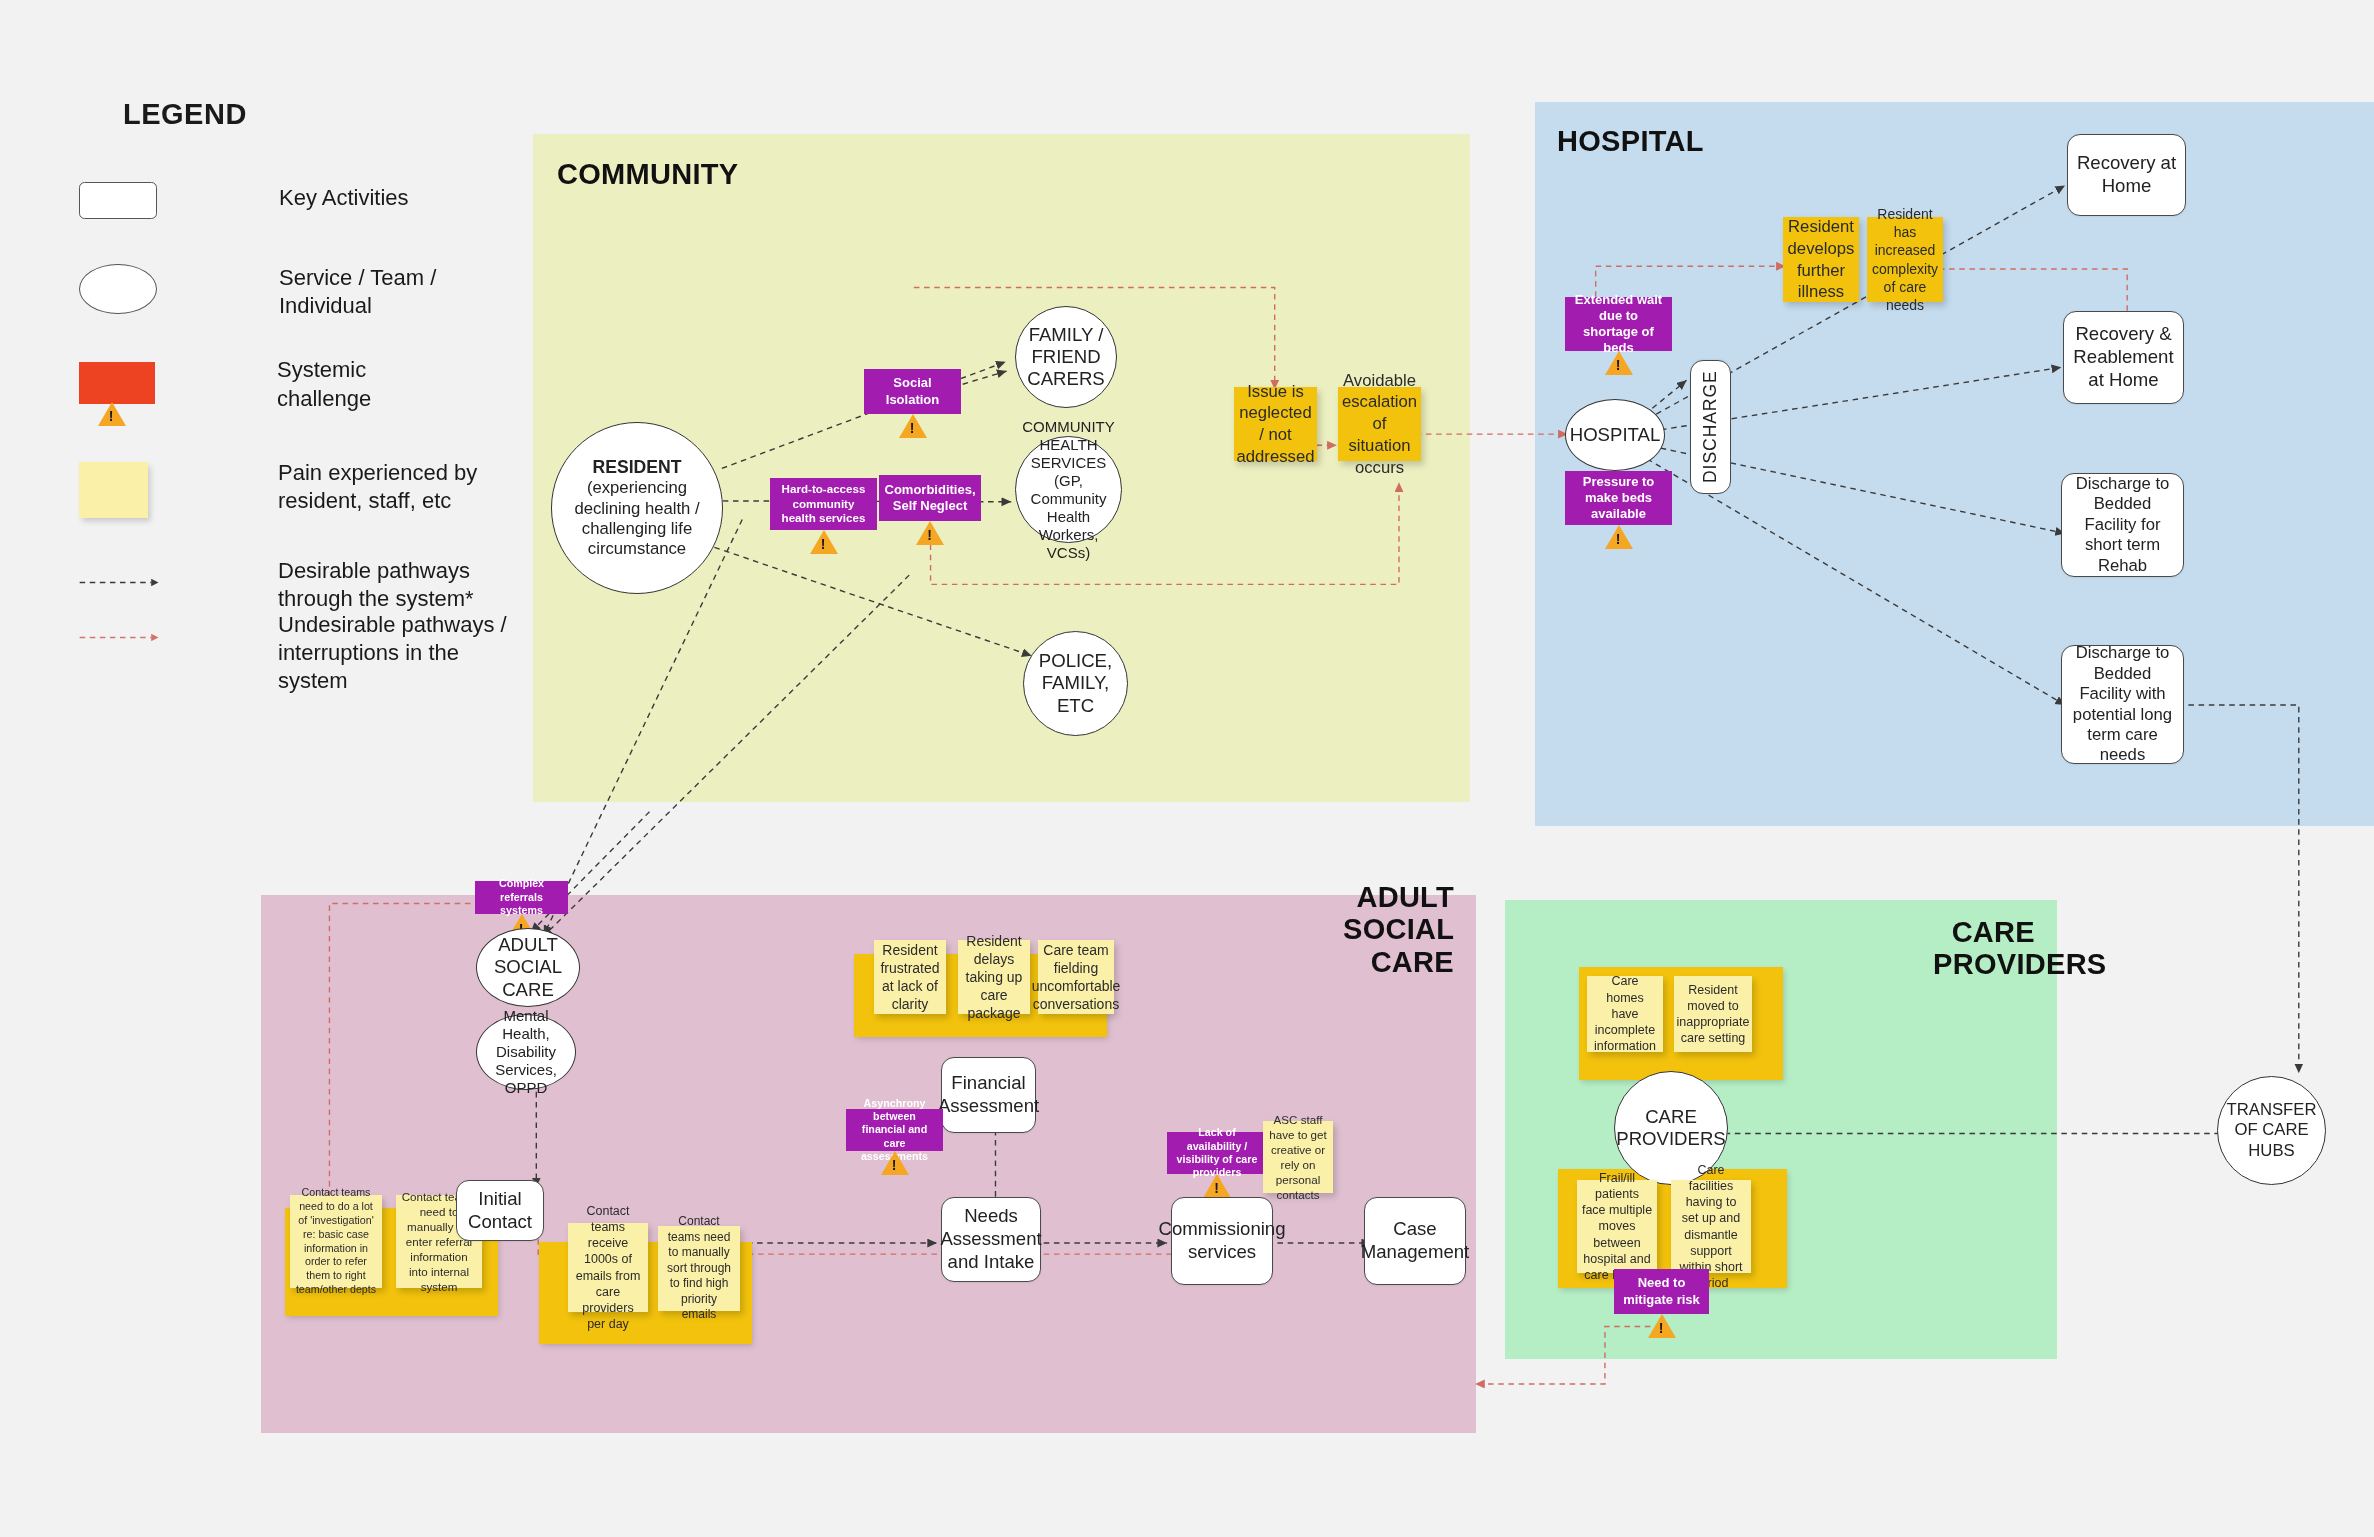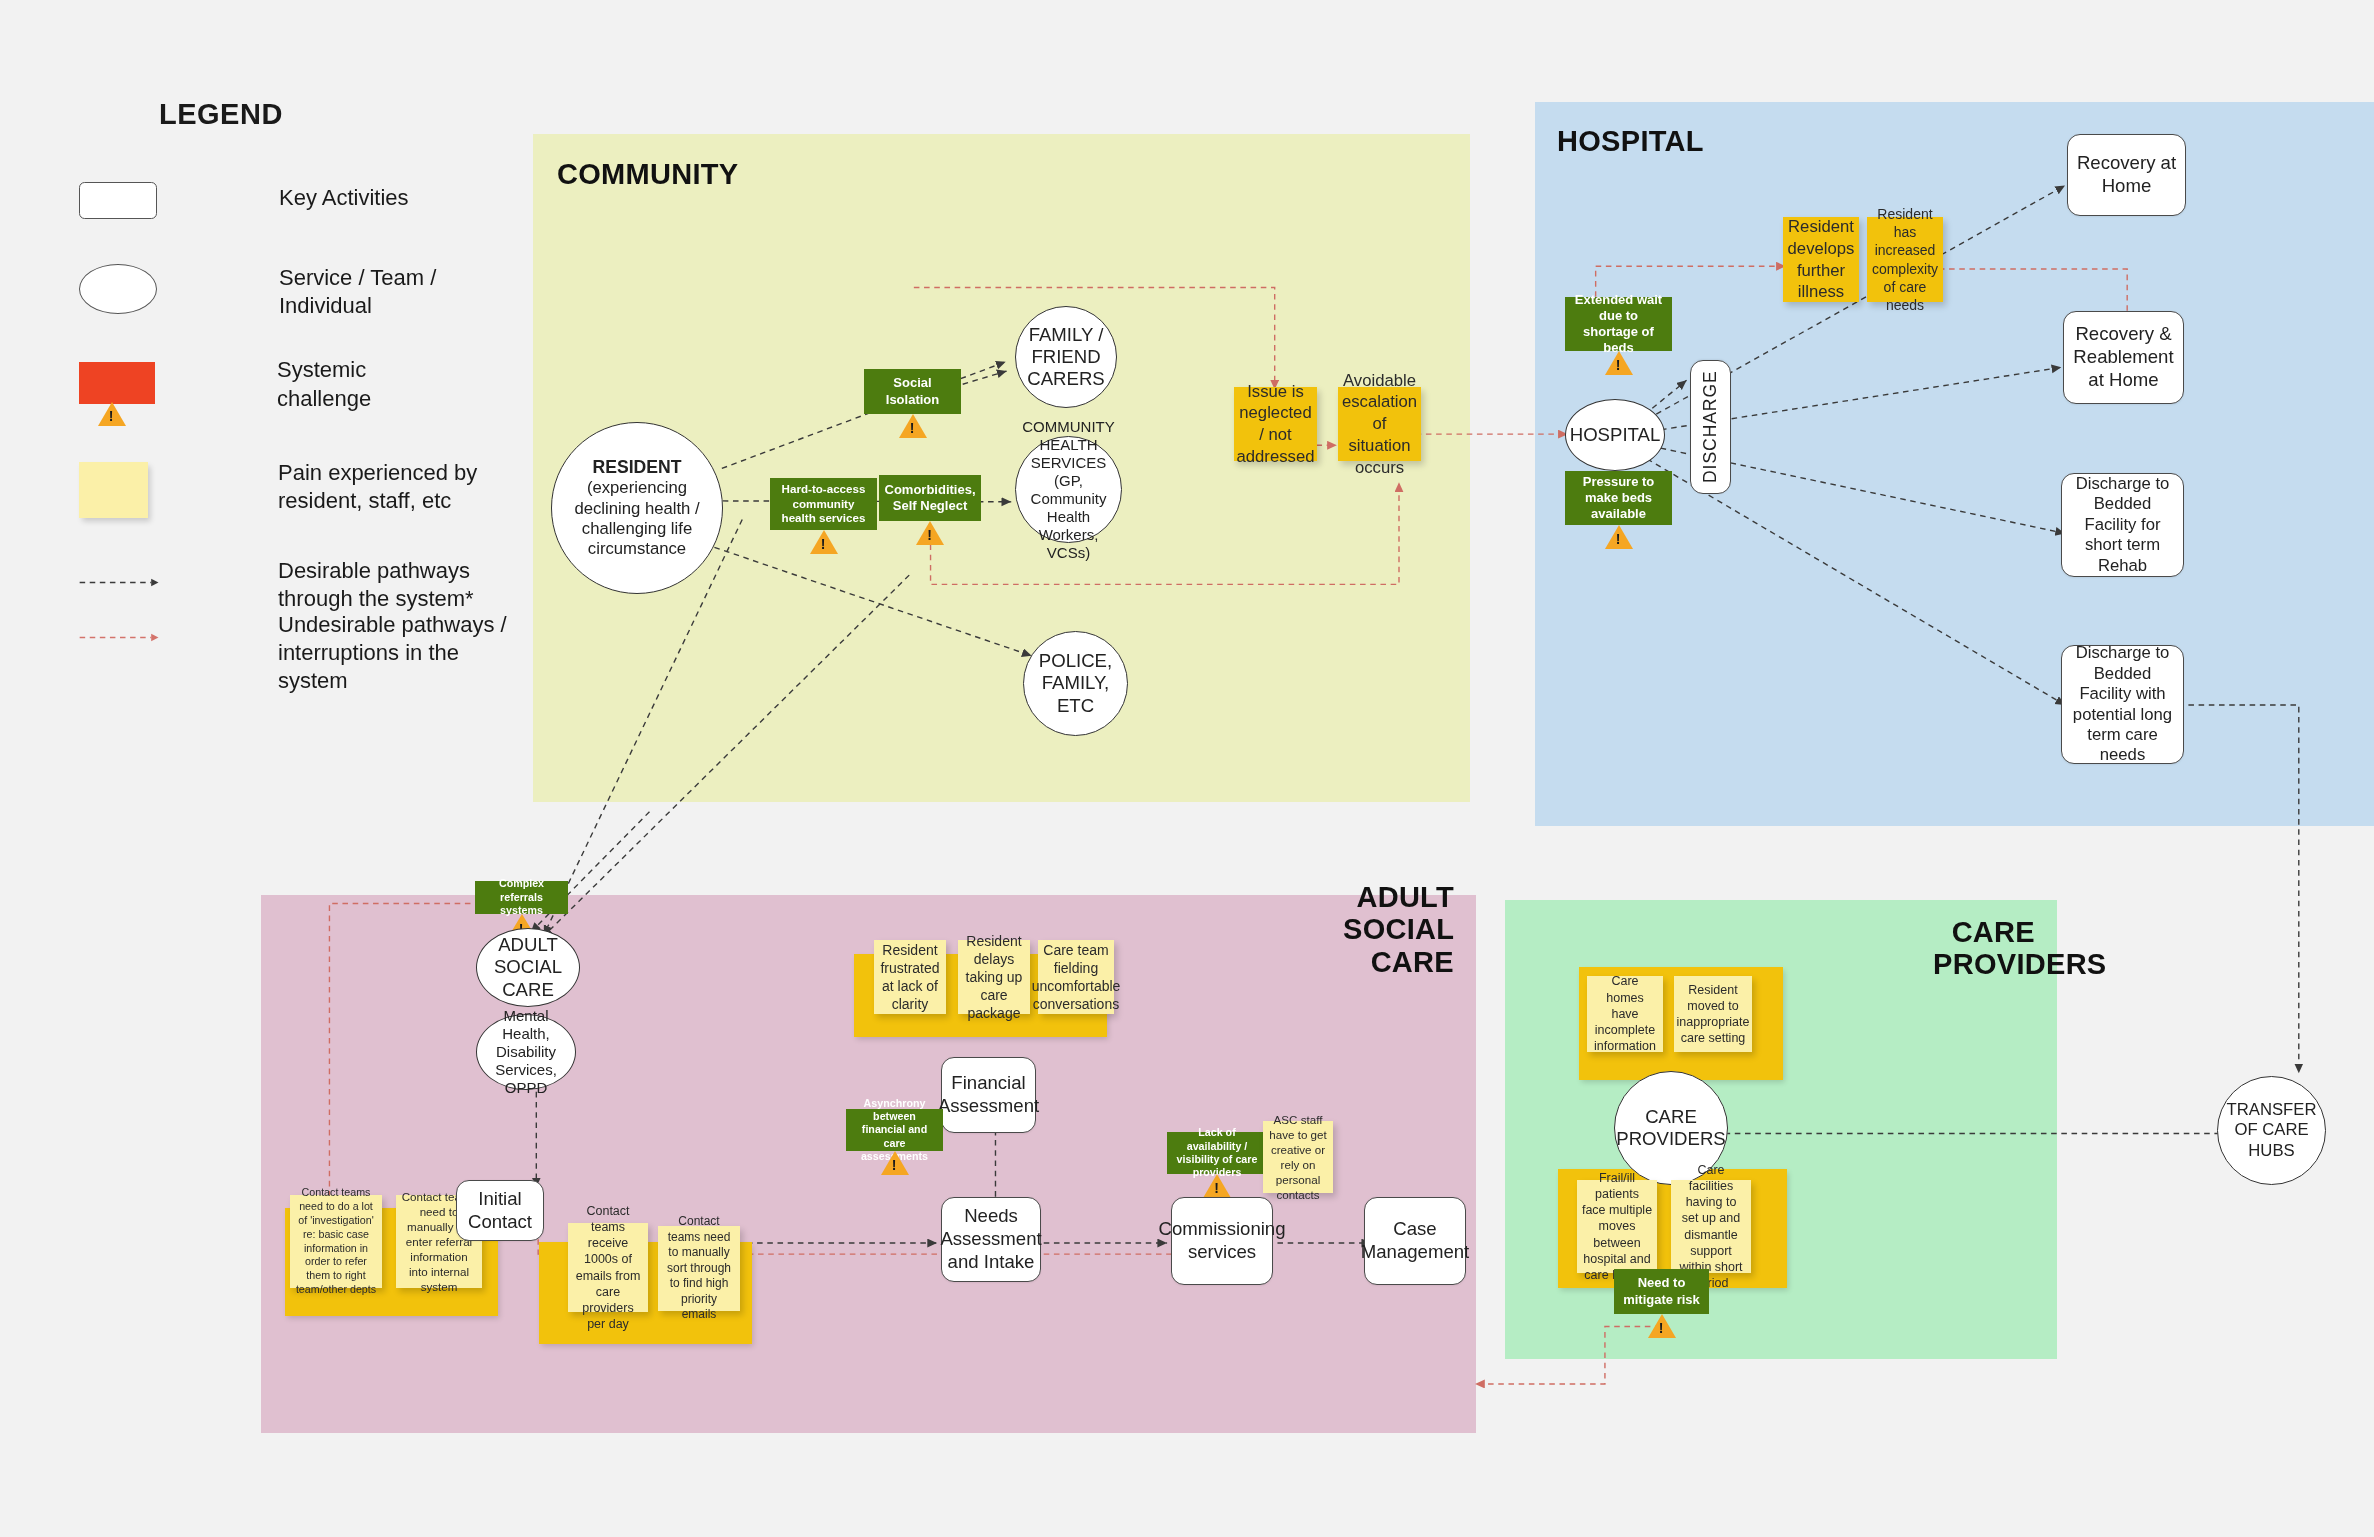--- a/index.html
+++ b/index.html
@@ -30,21 +30,21 @@
     color:#111;
     letter-spacing:0.3px;
     line-height:1.12;
     z-index:6;
   }
 
   
   #legend{position:absolute;left:0;top:0;width:519px;height:761px;z-index:8;}
   .legend-title{
     position:absolute;left:123px;top:98px;
-    font-size:29px;font-weight:bold;letter-spacing:0.5px;margin-left:36px;
+    font-size:29px;font-weight:bold;letter-spacing:0.5px;
   }
   .legend-row{position:absolute;display:flex;align-items:flex-start;}
   .legend-text{
     font-size:22px;line-height:1.28;color:#1a1a1a;
     white-space:pre-line;
   }
   .sw-rect{
     width:76px;height:35px;background:#fff;border:0.9px solid #555;border-radius:5.6px;
   }
   .sw-ellipse{
@@ -83,21 +83,21 @@
     font-size:18.6px;line-height:1.22;color:#222;
     box-shadow:0 0.9px 1.9px rgba(0,0,0,.06);
     padding:3.7px 5.6px;
   }
   .service{
     background:#fff;border:1.1px solid #333;border-radius:50%;
     font-size:18.6px;line-height:1.2;color:#222;
     padding:5.6px;
   }
   .challenge{
-    background:#4d7c0f;color:#fff;
+    background:#a21caf;color:#fff;
     font-size:13px;font-weight:bold;line-height:1.25;
     padding:4.6px 6.5px;
   }
   .challenge .warn{left:50%;margin-left:-14px;bottom:-24px;}
   .note{
     background:#fbf0a8;color:#2b2b2b;
     font-size:14px;line-height:1.3;
     box-shadow:2.8px 3.7px 6.5px rgba(0,0,0,.18);
     padding:3.7px 4.6px;
   }

